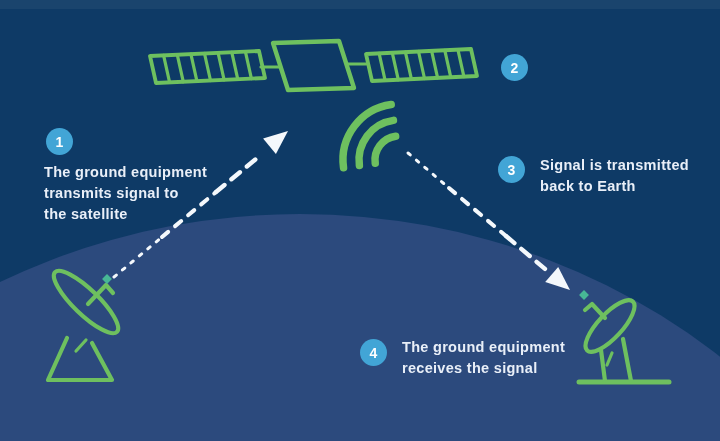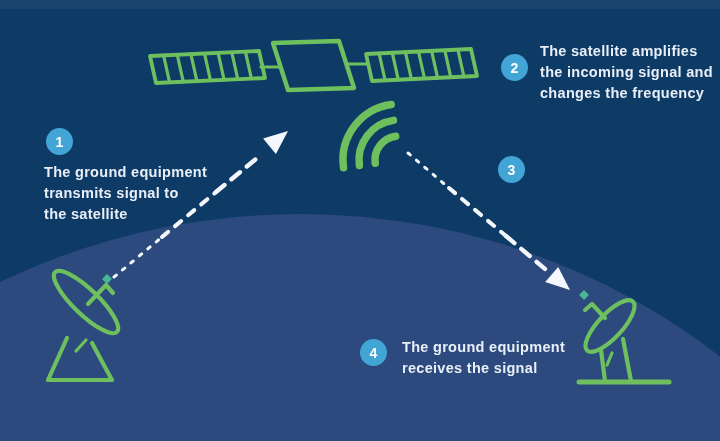--- a/index.html
+++ b/index.html
@@ -116,23 +116,22 @@
       <line class="g s3" x1="612" y1="353" x2="607" y2="365"></line>
     </g>
   </svg>
 
   <div class="badge" style="left:46px;top:128px">1</div>
   <div class="label" style="left:44px;top:162px">The ground equipment
 transmits signal to
 the satellite</div>
 
   <div class="badge" style="left:501px;top:54px">2</div>
-  <div class="label" style="left:540px;top:41px">The satellite amplifies
-the incoming signal and
-changes the frequency</div>
 
   <div class="badge" style="left:498px;top:156px">3</div>
+  <div class="label" style="left:540px;top:155px">Signal is transmitted
+back to Earth</div>
 
   <div class="badge" style="left:360px;top:339px">4</div>
   <div class="label" style="left:402px;top:337px">The ground equipment
 receives the signal</div>
 
 </div>
 
 </body></html>

